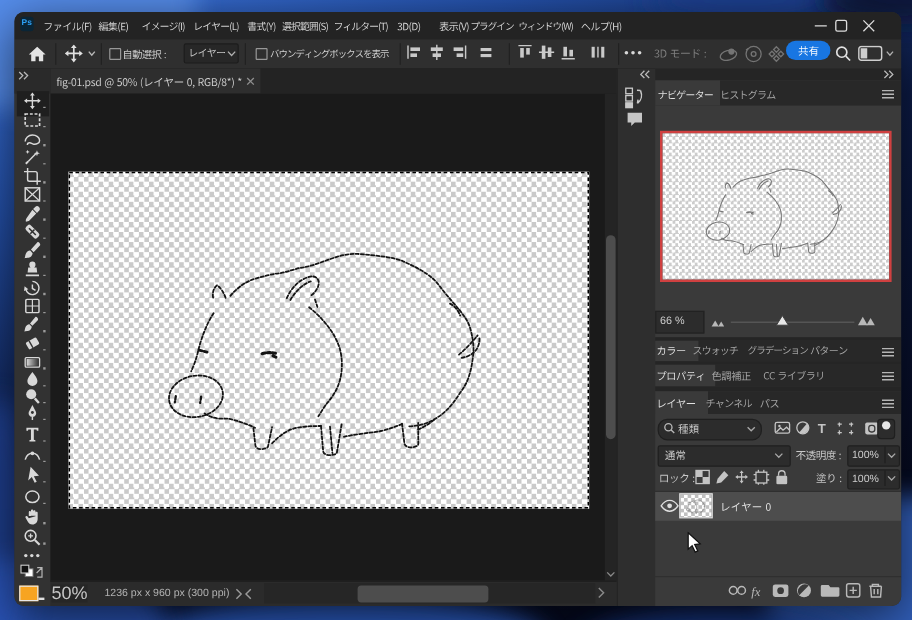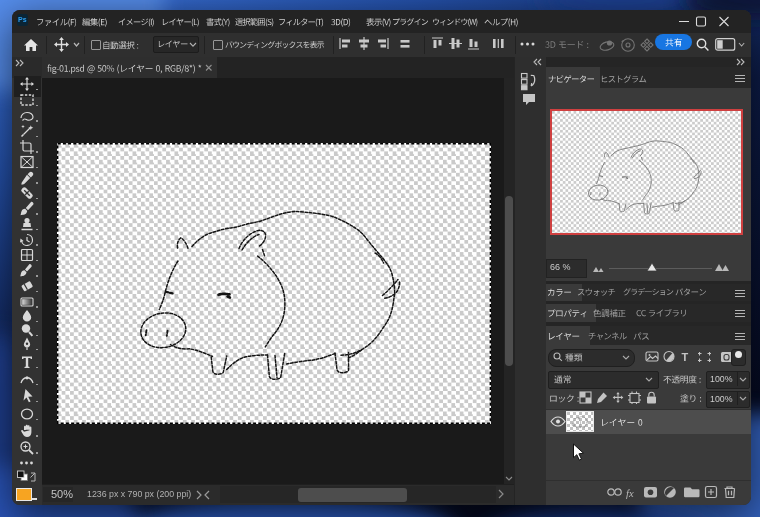--- a/index.html
+++ b/index.html
@@ -424,22 +424,22 @@
 <path d="M342.5,139 C342.8,143.5 341,148 337.5,151 C334.5,153.5 330.5,155 327,155.3" class="pl"></path>
 <path d="M318,110 C322,112 325,116 326.5,120" class="pl"></path>
 <rect x="0.7" y="0.7" width="432.6" height="279.6" fill="none" stroke="#000" stroke-width="1.4" stroke-dasharray="3 2.2"></rect>
     </svg>
     <div class="abs" style="left:492px;top:68px;width:10px;height:406px;background:#242424"></div>
     <div class="abs" style="left:493px;top:186px;width:8px;height:170px;background:#4d4d4d;border-radius:4px"></div>
     <svg class="abs" width="8" height="6" style="left:493px;top:466px">
       <path d="M1 1l3 3 3-3" stroke="#8a8a8a" stroke-width="1.1" fill="none"></path>
     </svg>
     <div class="abs" style="left:30px;top:474px;width:472px;height:21px;background:#2b2b2b;border-top:1px solid #1f1f1f"></div>
-    <div class="abs" style="left:31px;top:477px;width:30px;height:15px;background:#262626;color:#c5c5c5;font-size:11px;line-height:15px;text-align:right">50%</div>
-    <div class="abs" style="left:75px;top:477px;height:15px;color:#b2b2b2;font-size:8.8px;line-height:15px">1236 px x 790 px (200 ppi)</div>
+    <div class="abs" style="left:31px;top:477px;width:30px;height:15px;background:#262626;color:#c5c5c5;font-size:15px;line-height:15px;text-align:left">50%</div>
+    <div class="abs" style="left:75px;top:477px;height:15px;color:#b2b2b2;font-size:8.8px;line-height:15px">1236 px x 960 px (300 ppi)</div>
     <svg class="abs" width="30" height="10" style="left:183px;top:480px">
       <path d="M2 1l4 4-4 4M14 1l-4 4 4 4" stroke="#9a9a9a" stroke-width="1.2" fill="none"></path>
     </svg>
     <div class="abs" style="left:208px;top:476px;width:276px;height:17px;background:#262626"></div>
     <div class="abs" style="left:286px;top:477.5px;width:109px;height:14px;background:#4d4d4d;border-radius:3px"></div>
     <svg class="abs" width="8" height="10" style="left:486px;top:479px">
       <path d="M1 1l4 4-4 4" stroke="#8a8a8a" stroke-width="1.2" fill="none"></path>
     </svg>
     <div class="abs" style="left:502px;top:47px;width:31.5px;height:448px;background:#2e2e2e;border-left:1px solid #242424"></div>
     <svg class="abs" width="10" height="8" style="left:521px;top:48px">

